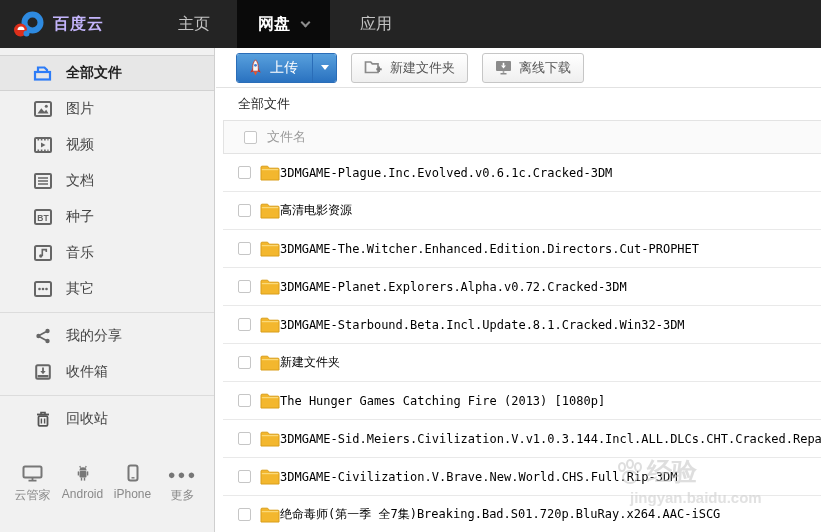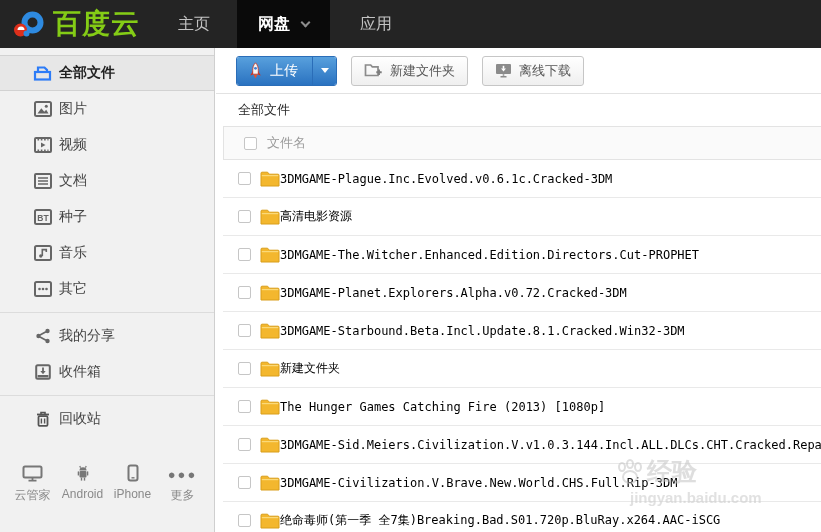--- a/index.html
+++ b/index.html
@@ -3,48 +3,48 @@
 <meta charset="utf-8">
 <style>
   * { margin:0; padding:0; box-sizing:border-box; }
   html,body { width:821px; height:532px; overflow:hidden; background:#fff;
               font-family:"Liberation Sans","DejaVu Sans",sans-serif; }
   body { position:relative; }
 
   
   .topbar { position:absolute; top:0; left:0; width:821px; height:48px; background:#242424; z-index:10; }
   .brand { position:absolute; left:12px; top:0; height:48px; display:flex; align-items:center; gap:7px; }
-  .brand-text { color:#84cc16; font-size:28px; font-weight:bold; letter-spacing:1px;font-family:Liberation Mono, monospace; }
+  .brand-text { color:#c4b5fd; font-size:16px; font-weight:bold; letter-spacing:1px;font-family:Liberation Mono, monospace; }
   .nav-item { position:absolute; top:0; height:48px; line-height:48px; color:#c3c3c3; font-size:16px; cursor:pointer; }
   .nav-home { left:178px; }
   .nav-app  { left:360px; }
   .nav-tab-active { position:absolute; left:237px; top:0; width:93px; height:48px; background:#0a0a0a;
                     display:flex; align-items:center; justify-content:center; gap:12px; cursor:pointer; }
   .nav-tab-active .lbl { color:#fff; font-size:16px; font-weight:bold; }
   .chev { width:7px; height:7px; border-left:2px solid #8e8e8e; border-bottom:2px solid #8e8e8e;
           transform:rotate(-45deg); margin-top:-4px; }
 
   
   .sidebar { position:absolute; left:0; top:48px; width:215px; bottom:0; background:#f1f1f1;
              border-right:1px solid #cfcfcf; padding-top:7px; }
   .side-item { height:36px; display:flex; align-items:center; padding-left:33px; cursor:pointer;
                color:#444; font-size:14px; }
-  .side-item .ic { width:19px; display:inline-flex; justify-content:center; margin-right:7px; }
+  .side-item .ic { width:19px; display:inline-flex; justify-content:center; margin-right:14px; }
   .side-item.active { background:#e7e7e7; border-top:1px solid #d2d2d2; border-bottom:1px solid #d2d2d2;
                       font-weight:bold; color:#222; }
   .side-divider { height:1px; background:#dcdcdc; margin:5px 0; }
   .devices { position:absolute; left:0; bottom:28px; width:215px; display:flex; justify-content:center; gap:8px; }
   .device { display:flex; flex-direction:column; align-items:center; gap:5px; cursor:pointer; color:#8a8a8a;
             font-size:12px; min-width:42px; }
   .device .dic { height:18px; display:flex; align-items:flex-end; }
   .dots-glyph { color:#777; font-size:13px; letter-spacing:2px; font-weight:bold; line-height:14px; }
 
   
   .content { position:absolute; left:216px; top:48px; right:0; bottom:0; background:#fff; }
-  .toolbar { height:46px; display:flex; align-items:center; padding-left:20px; border-bottom:1px solid #e2e2e2; }
+  .toolbar { height:40px; display:flex; align-items:center; padding-left:20px; border-bottom:1px solid #e2e2e2; }
   .btn-upload { display:flex; height:30px; border:1px solid #2a6db8; border-radius:3px; overflow:hidden;
                 cursor:pointer; box-shadow:inset 0 1px 0 rgba(255,255,255,.35); }
   .btn-upload .main { display:flex; align-items:center; gap:8px; padding:0 14px 0 12px;
                       background:linear-gradient(#58a0dd,#2a72c0); color:#fff; font-size:14px; }
   .btn-upload .caret-sec { width:24px; background:linear-gradient(#58a0dd,#2a72c0);
                            border-left:1px solid #2a6db8; display:flex; align-items:center; justify-content:center; }
   .caret-down { width:0; height:0; border-left:4px solid transparent; border-right:4px solid transparent;
                 border-top:5px solid #fff; }
   .btn-light { display:flex; align-items:center; gap:7px; height:30px; padding:0 12px; margin-left:14px;
                background:linear-gradient(#ffffff,#efefef); border:1px solid #c6c6c6; border-radius:3px;

